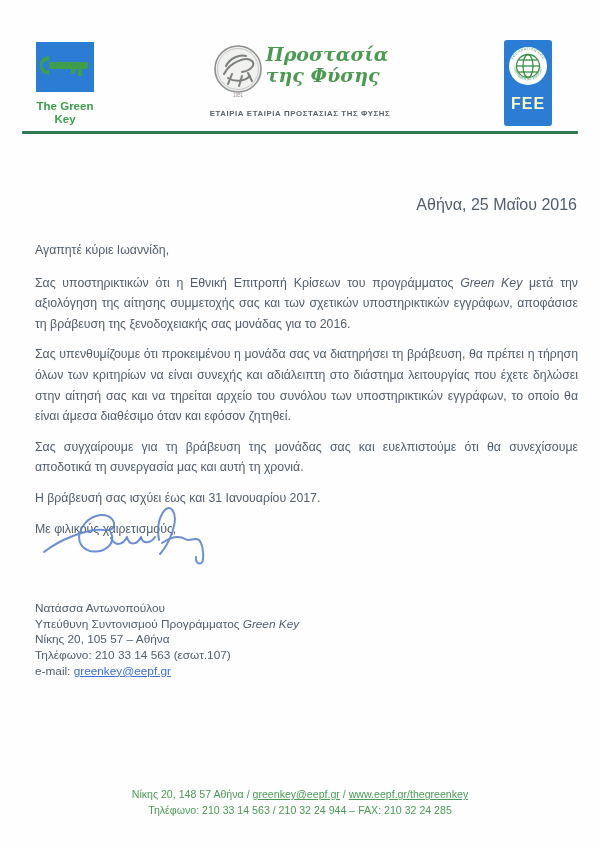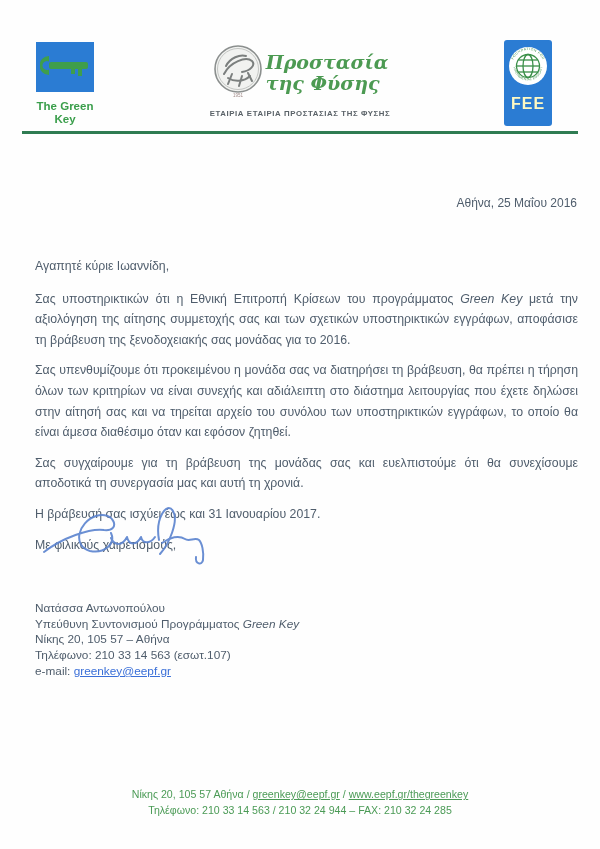--- a/index.html
+++ b/index.html
@@ -12,31 +12,31 @@
     color:#4f5d6c;
     overflow:hidden;
     box-shadow:0 0 6px rgba(0,0,0,.4);
   }
   
   .header{position:absolute;top:0;left:0;width:100%;height:131px;}
   .gk-logo{position:absolute;left:33px;top:42px;width:64px;text-align:center;}
   .gk-square{width:58px;height:50px;background:#2b7cd3;margin:0 auto;display:flex;align-items:center;justify-content:center;}
   .gk-label{margin-top:8px;font-size:11.5px;font-weight:bold;color:#3a9e4b;line-height:13px;white-space:pre-line;}
   .eepf-logo{position:absolute;left:0;top:44px;width:100%;text-align:center;}
-  .eepf-top{display:inline-flex;align-items:center;gap:2px;}
+  .eepf-top{display:inline-flex;gap:2px;}
   .eepf-title{font-family:"DejaVu Serif","Liberation Serif",serif;font-style:italic;font-weight:bold;color:#4c9a52;font-size:19px;line-height:21px;text-align:left;}
   .eepf-sub{margin-top:3px;font-size:7.8px;letter-spacing:.6px;color:#5a6268;font-weight:bold;}
   .fee-logo{position:absolute;left:504px;top:40px;width:48px;height:86px;background:#2b7cd3;border-radius:3px;text-align:center;}
   .fee-label{color:#fef9c3;font-weight:bold;font-size:16px;letter-spacing:1px;margin-top:2px;font-family:"Liberation Sans",sans-serif;}
   .rule{position:absolute;top:131px;left:22px;width:556px;height:3px;background:#2f7c52;border:none;margin:0;}
   
   .recipient{position:absolute;left:35px;top:153px;font-size:12px;line-height:15.5px;}
   .recipient .it{font-style:italic;}
-  .dateline{position:absolute;right:23px;top:196px;font-size:12px;}
-  .content{position:absolute;left:35px;top:256px;width:543px;font-size:12.3px;line-height:20.6px;}
+  .dateline{position:absolute;right:23px;top:196px;font-size:16px;}
+  .content{position:absolute;left:35px;top:240px;width:543px;font-size:12.3px;line-height:20.6px;}
   .content p{margin:0 0 10px 0;text-align:justify;}
   .content p.nj{text-align:left;}
   .content .it{font-style:italic;}
   .salutation{margin-bottom:12px !important;}
   
   .signature{position:absolute;left:38px;top:496px;}
   .sigblock{position:absolute;left:35px;top:601px;font-size:11.8px;line-height:15.7px;}
   .sigblock .it{font-style:italic;}
   .sigblock a{color:#3a6fd8;text-decoration:underline;}
   
@@ -138,17 +138,17 @@
 
   <div class="sigblock">
     <div>Νατάσσα Αντωνοπούλου</div>
     <div><span>Υπεύθυνη Συντονισμού Προγράμματος </span><span class="it">Green Key</span></div>
     <div>Νίκης 20, 105 57 – Αθήνα</div>
     <div>Τηλέφωνο: 210 33 14 563 (εσωτ.107)</div>
     <div><span>e-mail: </span><a href="#">greenkey@eepf.gr</a></div>
   </div>
 
   <div class="footer">
-    <div><span>Νίκης 20, 105 57 Αθήνα</span><span> / </span><a href="#">greenkey@eepf.gr</a><span> / </span><a href="#">www.eepf.gr/thegreenkey</a></div>
+    <div><span>Νίκης 20, 148 57 Αθήνα</span><span> / </span><a href="#">greenkey@eepf.gr</a><span> / </span><a href="#">www.eepf.gr/thegreenkey</a></div>
     <div>Τηλέφωνο: 210 33 14 563 / 210 32 24 944 – FAX: 210 32 24 285</div>
   </div>
 
 </div>
 
 </body></html>

